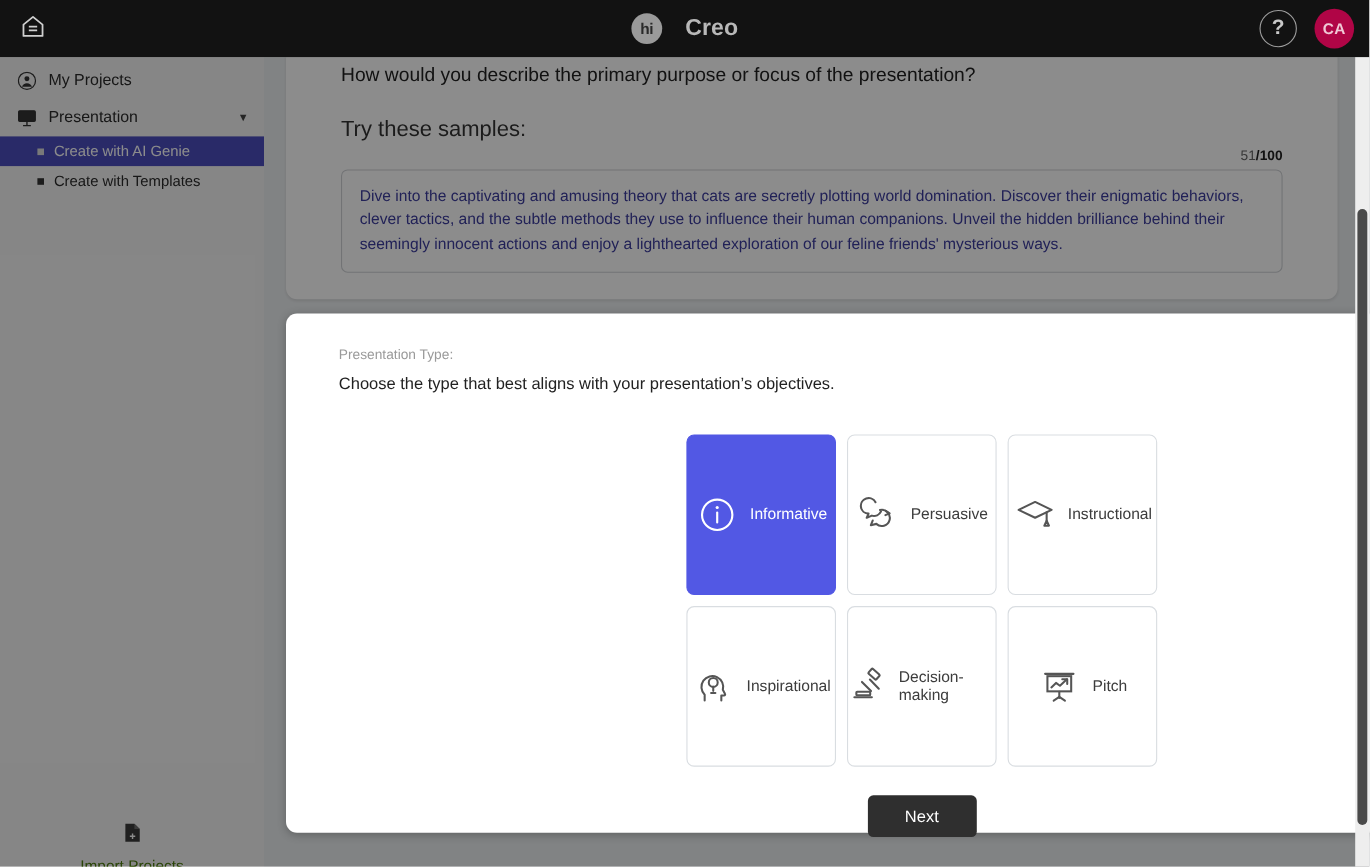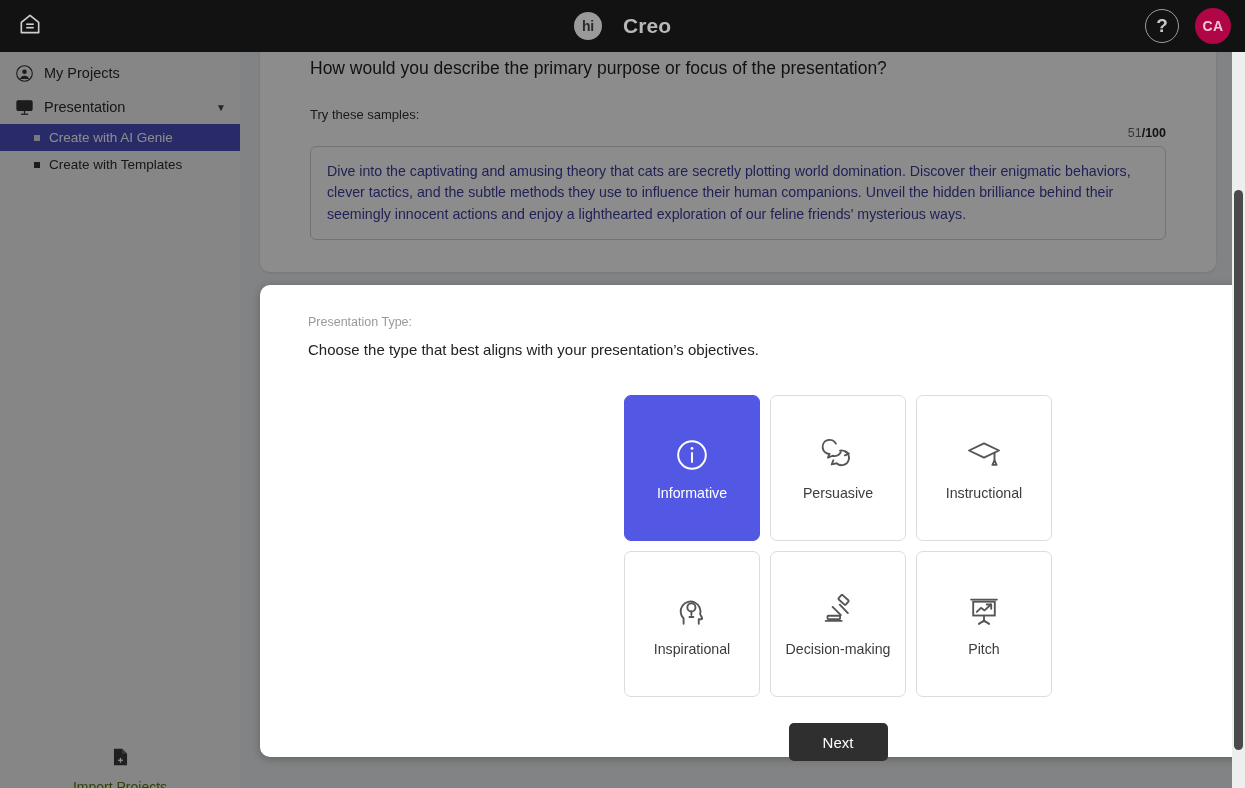--- a/index.html
+++ b/index.html
@@ -116,21 +116,21 @@
     box-shadow: 0 1px 3px rgba(0,0,0,0.10);
   }
 
   
   .card-top {
     position: absolute; left: 20px; top: -40px;
     width: 956px; height: 260px;
     padding: 46px 50px 0 50px;
   }
   .q-title { font-size: 17.5px; color: #222; font-weight: 400; }
-  .try-label { font-size: 13px; color: #333; margin-top: 28px; }
+  .try-label { font-size: 20px; color: #333; margin-top: 28px; }
   .counter {
     text-align: right; font-size: 12.5px; margin-top: 4px; color: #555;
   }
   .counter b { color: #222; font-weight: 600; }
   .counter .cur { color: #666; }
   .sample-box {
     margin-top: 6px;
     border: 1px solid #cfd2d6;
     border-radius: 6px;
     padding: 14px 16px;
@@ -146,21 +146,21 @@
     grid-template-columns: repeat(3, 136px);
     gap: 10px 10px;
     justify-content: center;
     margin-top: 37px;
   }
   .type-card {
     width: 136px; height: 146px;
     border: 1px solid #d9dde1;
     border-radius: 7px;
     background: #fff;
-    display: flex; flex-direction: column;
+    display: flex; flex-direction: row;
     align-items: center; justify-content: center;
     gap: 10px; cursor: pointer;
     color: #3c3c3c;
   }
   .type-card .lbl { font-size: 14.2px; }
   .type-card.selected {
     background: #5258e4; border-color: #5258e4; color: #ffffff;
   }
   .type-card .glyph { width: 40px; height: 40px; display:flex; align-items:center; justify-content:center;}
 

